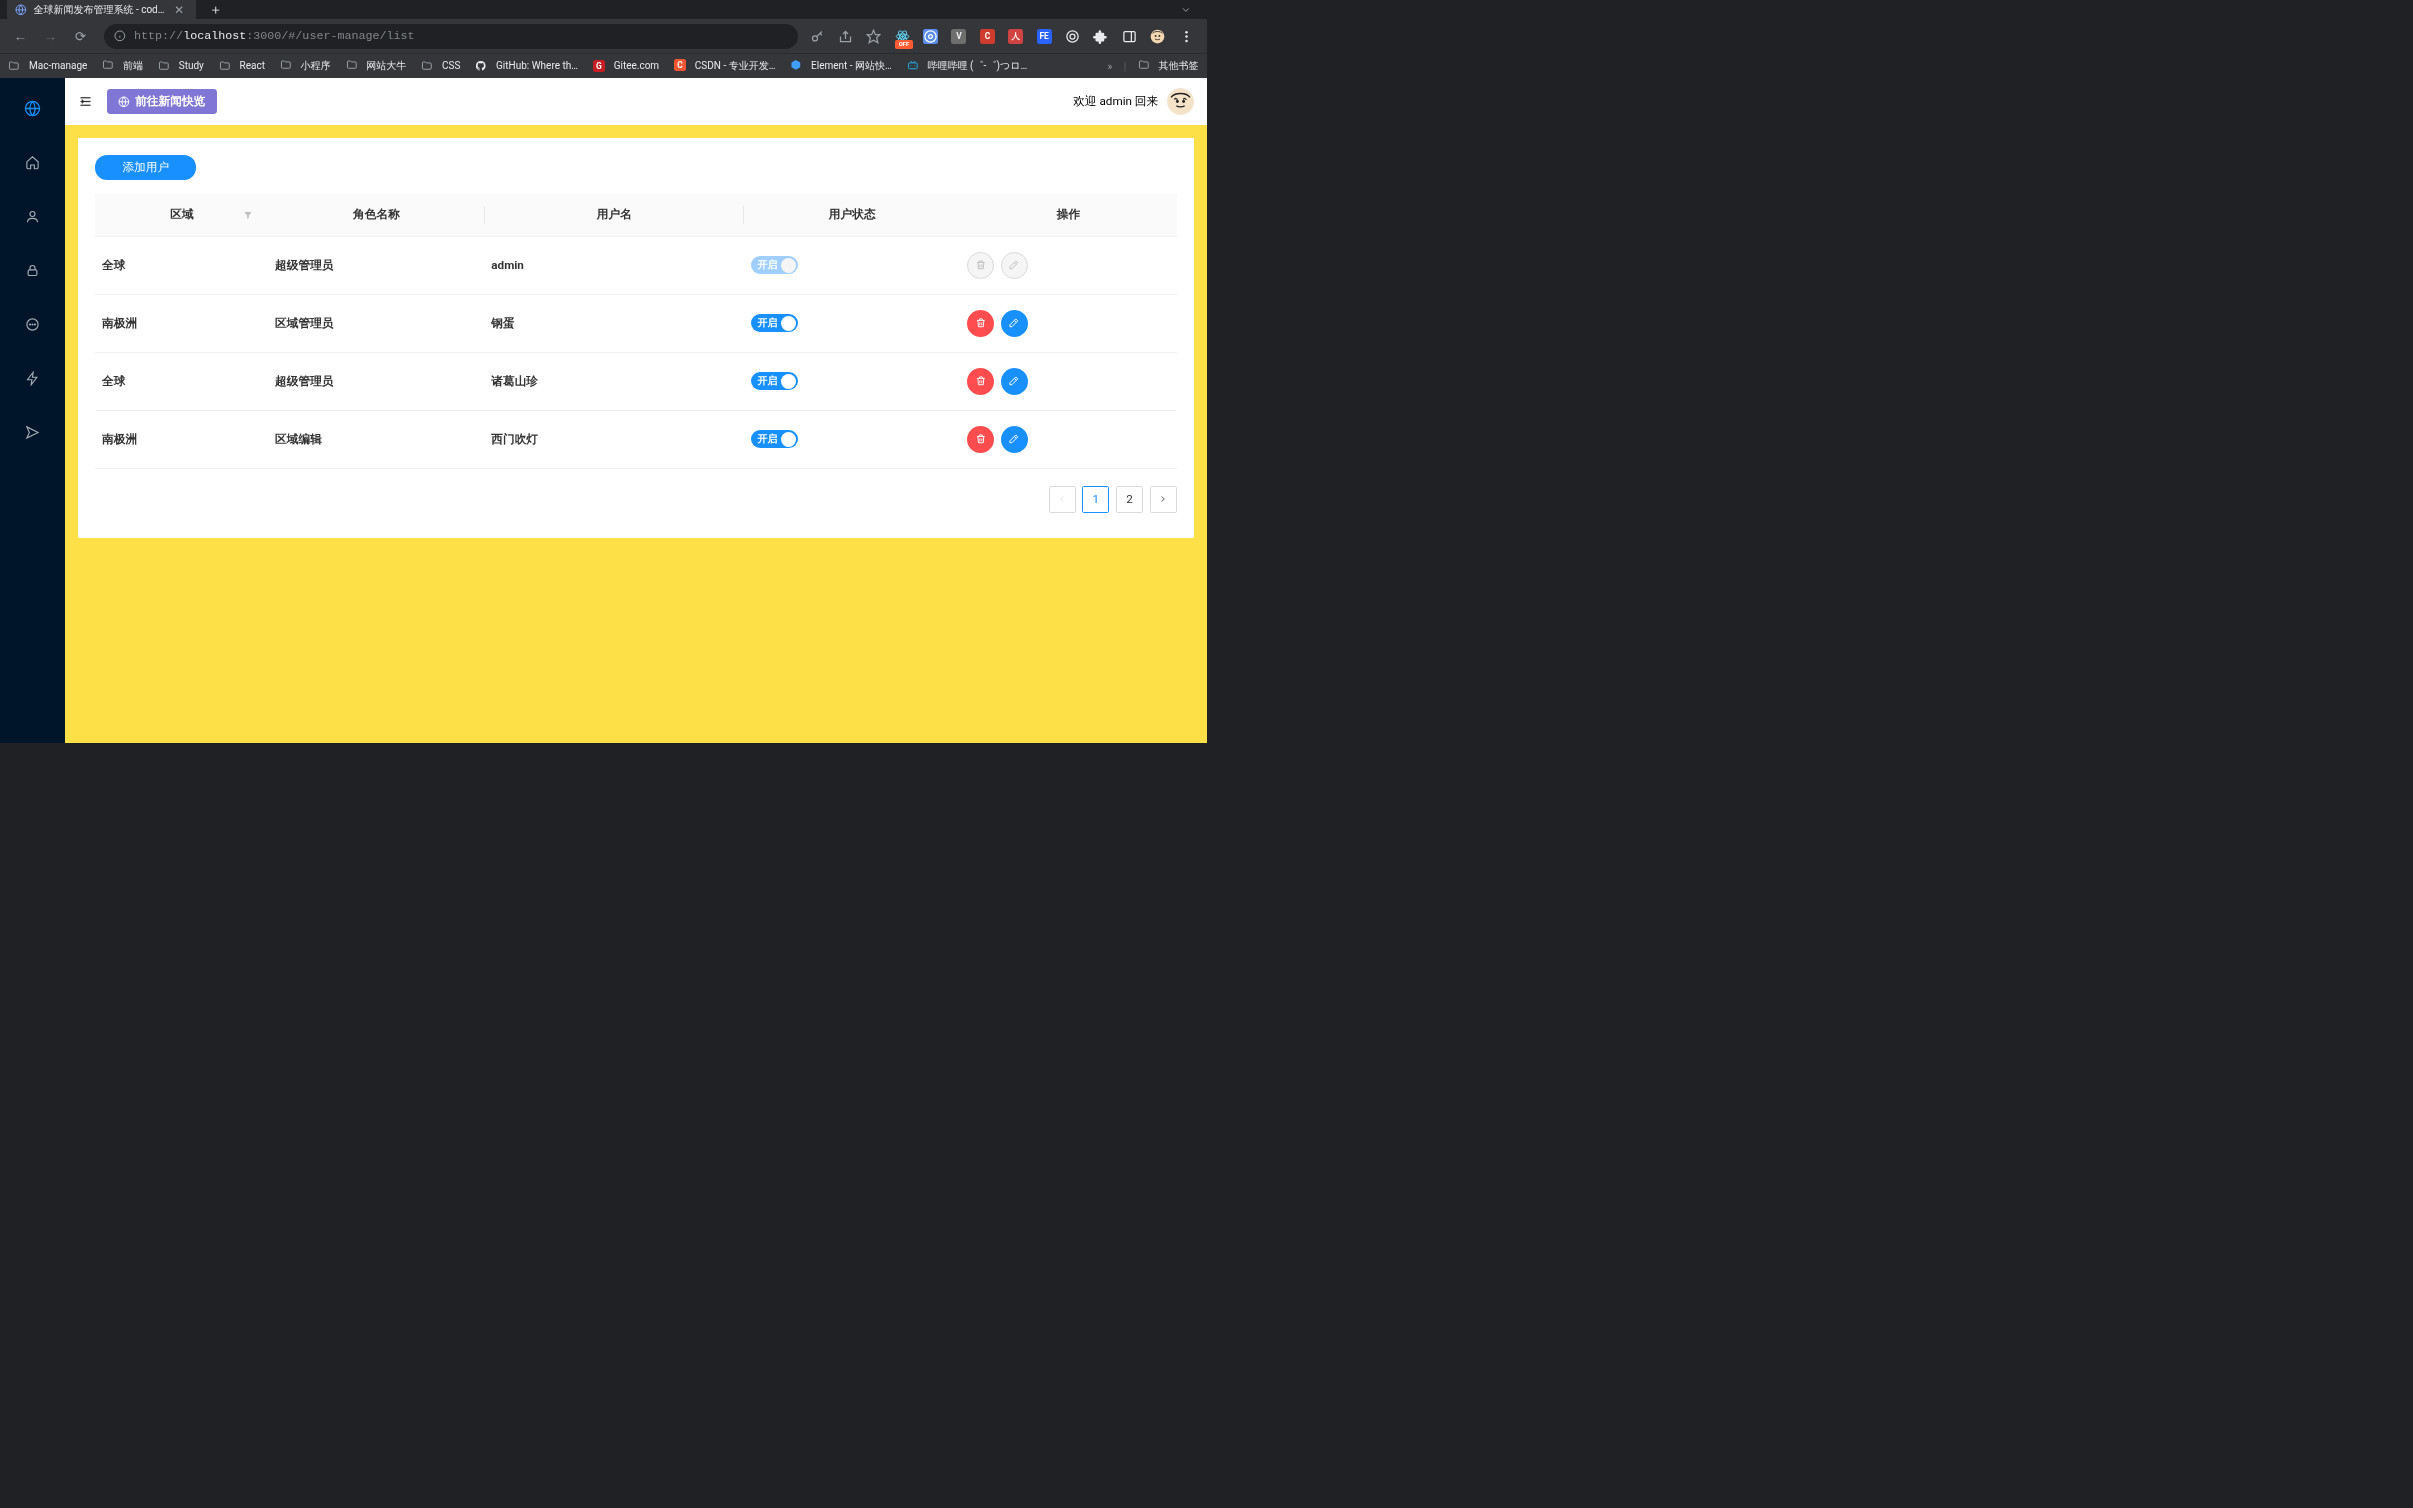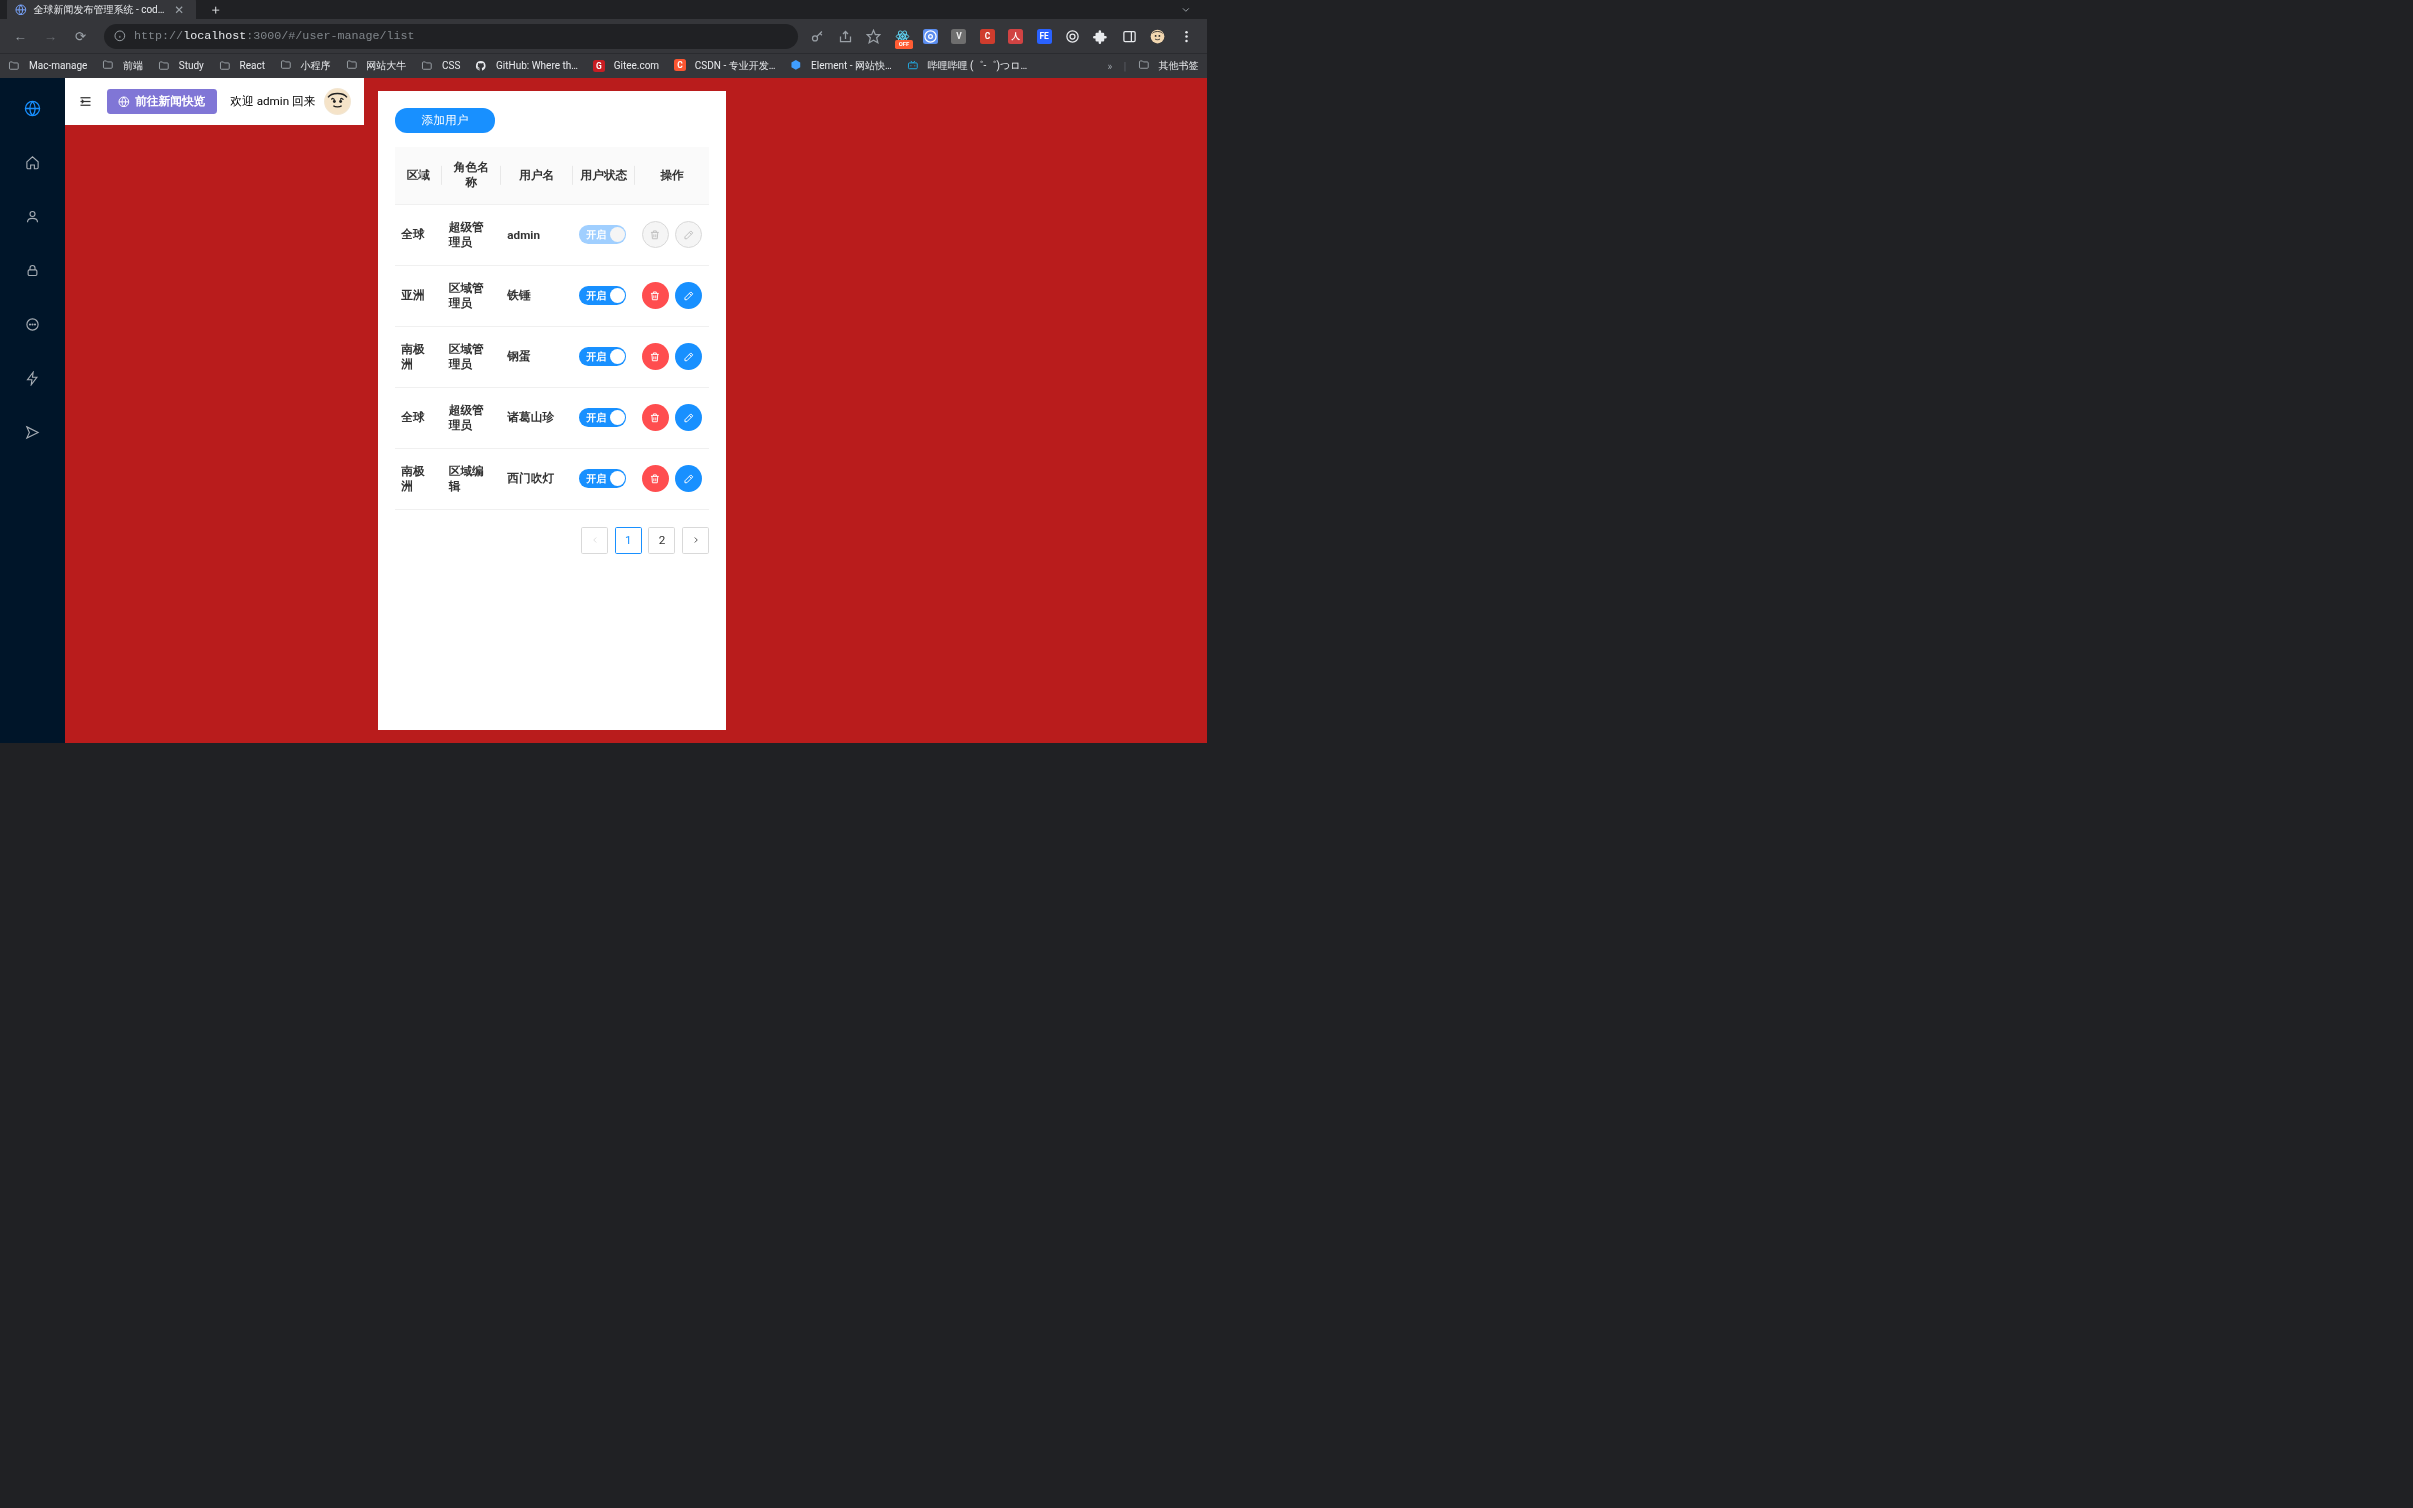--- a/index.html
+++ b/index.html
@@ -158,22 +158,22 @@
       display: flex;
       align-items: center;
       justify-content: center;
       cursor: pointer;
     }
     .sidebar .sb-item.active { color: #1890ff; }
 
     .main {
       flex: 1;
       display: flex;
-      flex-direction: row;
-      background: #b91c1c;
+      flex-direction: column;
+      background: #fde047;
     }
     .app-header {
       height: 47px;
       background: #fff;
       display: flex;
       align-items: center;
       padding: 0 13.4px;
       gap: 13.4px;
     }
     .menu-collapse-icon { font-size: 15px; color: #333; }
@@ -644,41 +644,20 @@
                   <span>开启</span>
                   <span class="knob"></span>
                 </span></td>
               <td><span class="action-btns">
                   <span class="icon-btn disabled">
                     <svg width="11.7" height="11.7" viewBox="0 0 24 24" fill="none" stroke="currentColor" stroke-width="2">
                       <path d="M4 7h16M9 7V4h6v3M6 7l1 13h10l1-13M10 11v6M14 11v6"></path>
                     </svg>
                   </span>
                   <span class="icon-btn disabled">
-                    <svg width="11.7" height="11.7" viewBox="0 0 24 24" fill="none" stroke="currentColor" stroke-width="2">
-                      <path d="M4 20h4L20 8l-4-4L4 16v4zM13 7l4 4"></path>
-                    </svg>
-                  </span>
-                </span></td>
-            </tr>
-            <tr>
-              <td>亚洲</td>
-              <td>区域管理员</td>
-              <td>铁锤</td>
-              <td><span class="switch">
-                  <span>开启</span>
-                  <span class="knob"></span>
-                </span></td>
-              <td><span class="action-btns">
-                  <span class="icon-btn danger">
-                    <svg width="11.7" height="11.7" viewBox="0 0 24 24" fill="none" stroke="currentColor" stroke-width="2">
-                      <path d="M4 7h16M9 7V4h6v3M6 7l1 13h10l1-13M10 11v6M14 11v6"></path>
-                    </svg>
-                  </span>
-                  <span class="icon-btn primary">
                     <svg width="11.7" height="11.7" viewBox="0 0 24 24" fill="none" stroke="currentColor" stroke-width="2">
                       <path d="M4 20h4L20 8l-4-4L4 16v4zM13 7l4 4"></path>
                     </svg>
                   </span>
                 </span></td>
             </tr>
             <tr>
               <td>南极洲</td>
               <td>区域管理员</td>
               <td>钢蛋</td>

